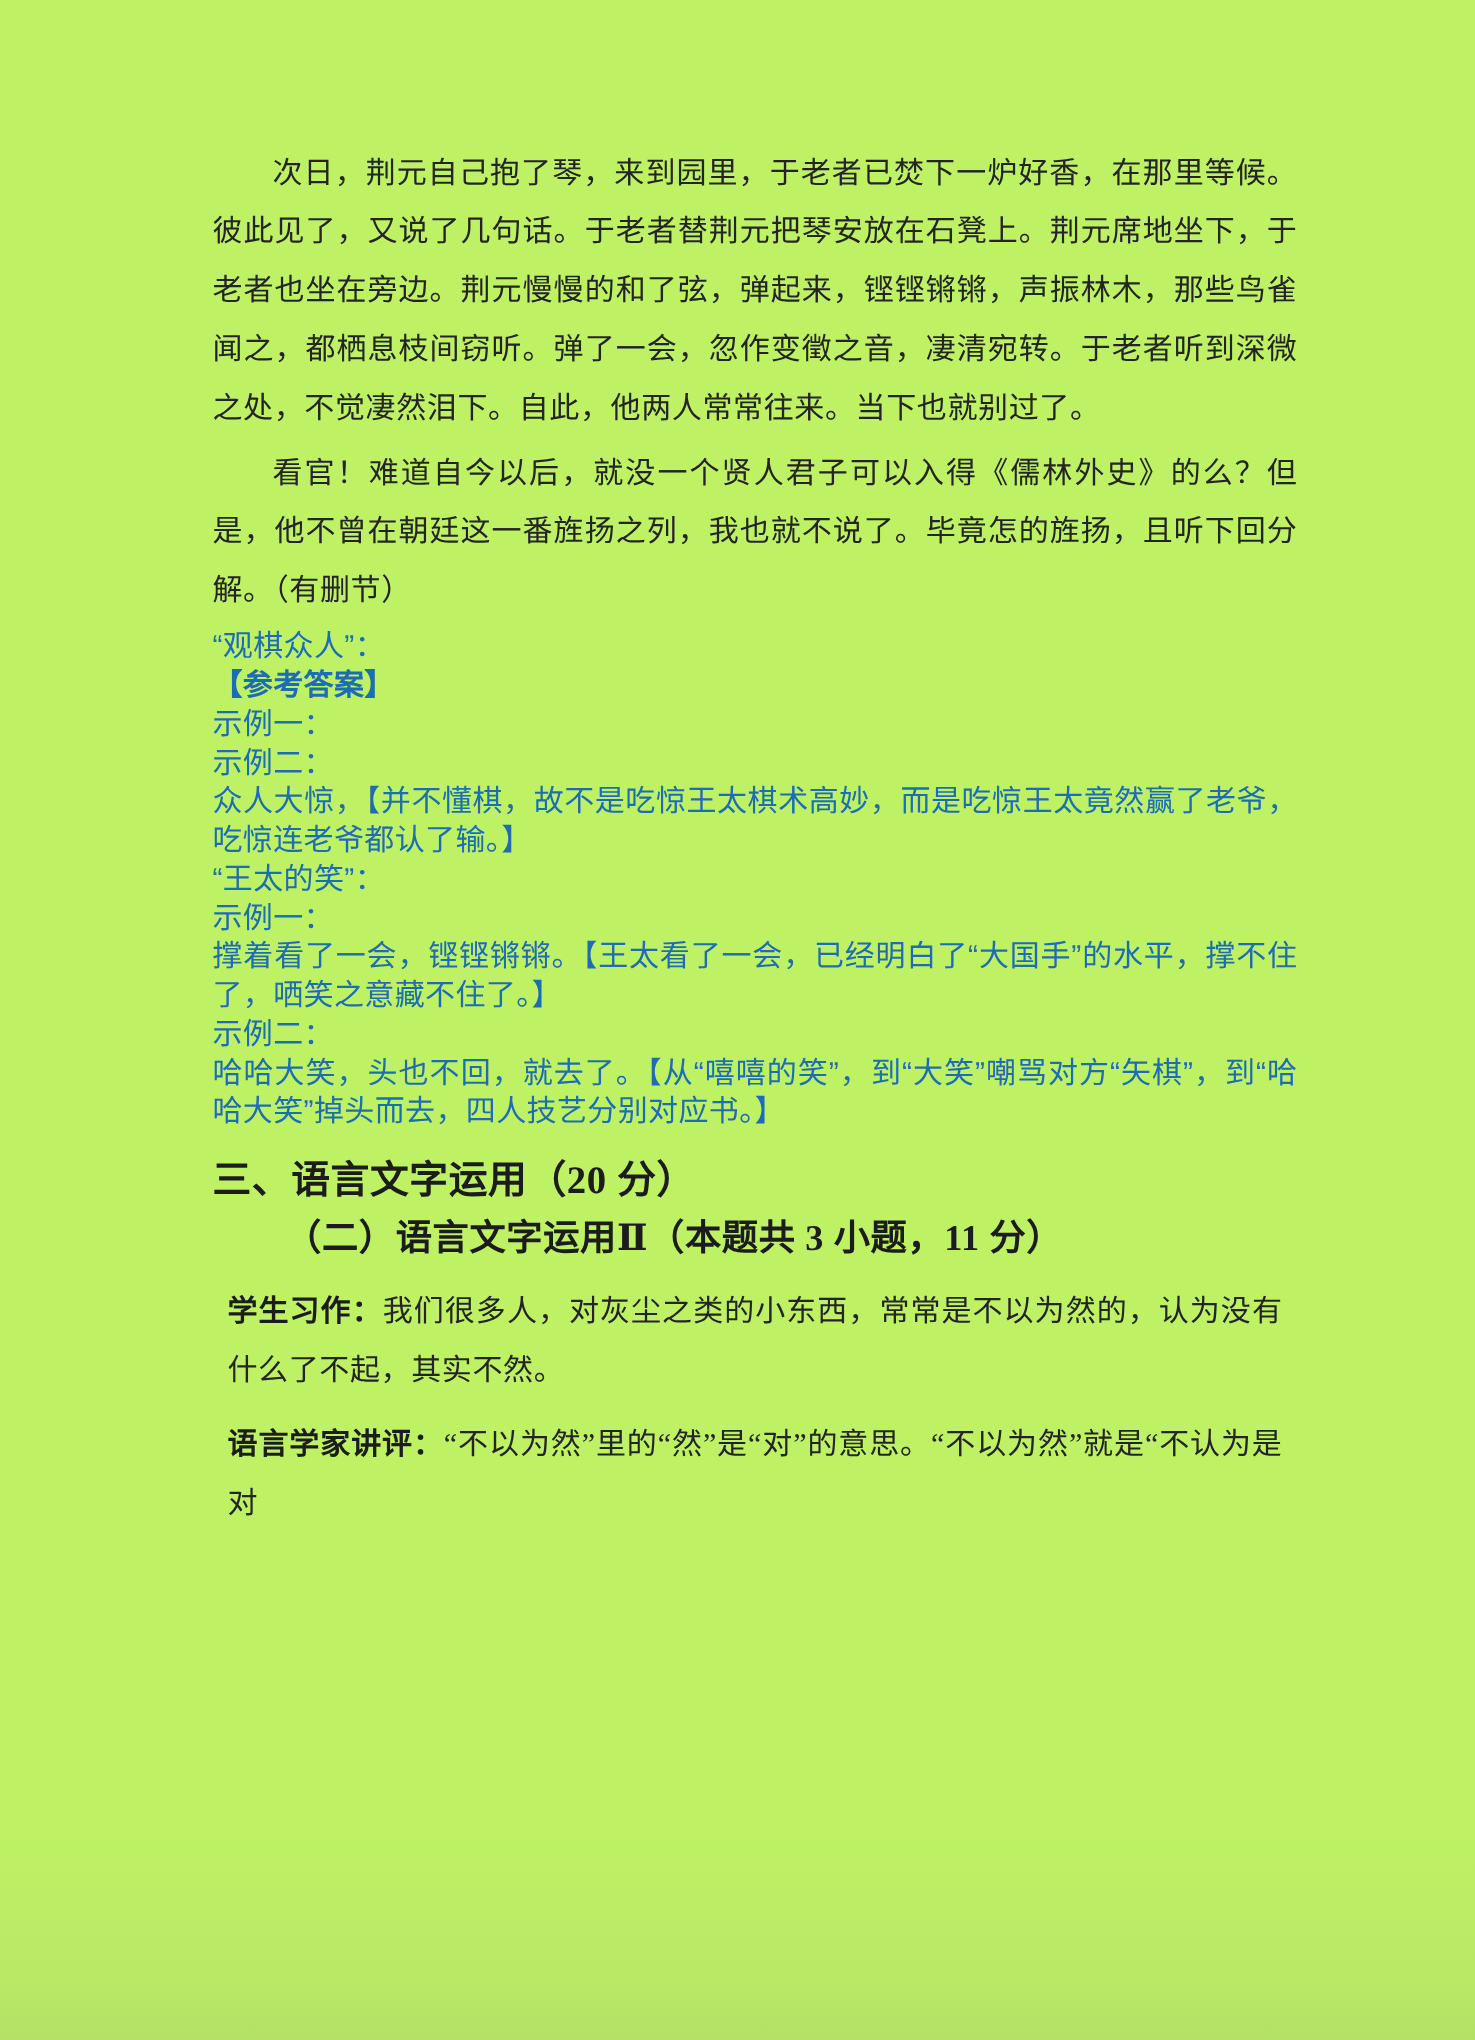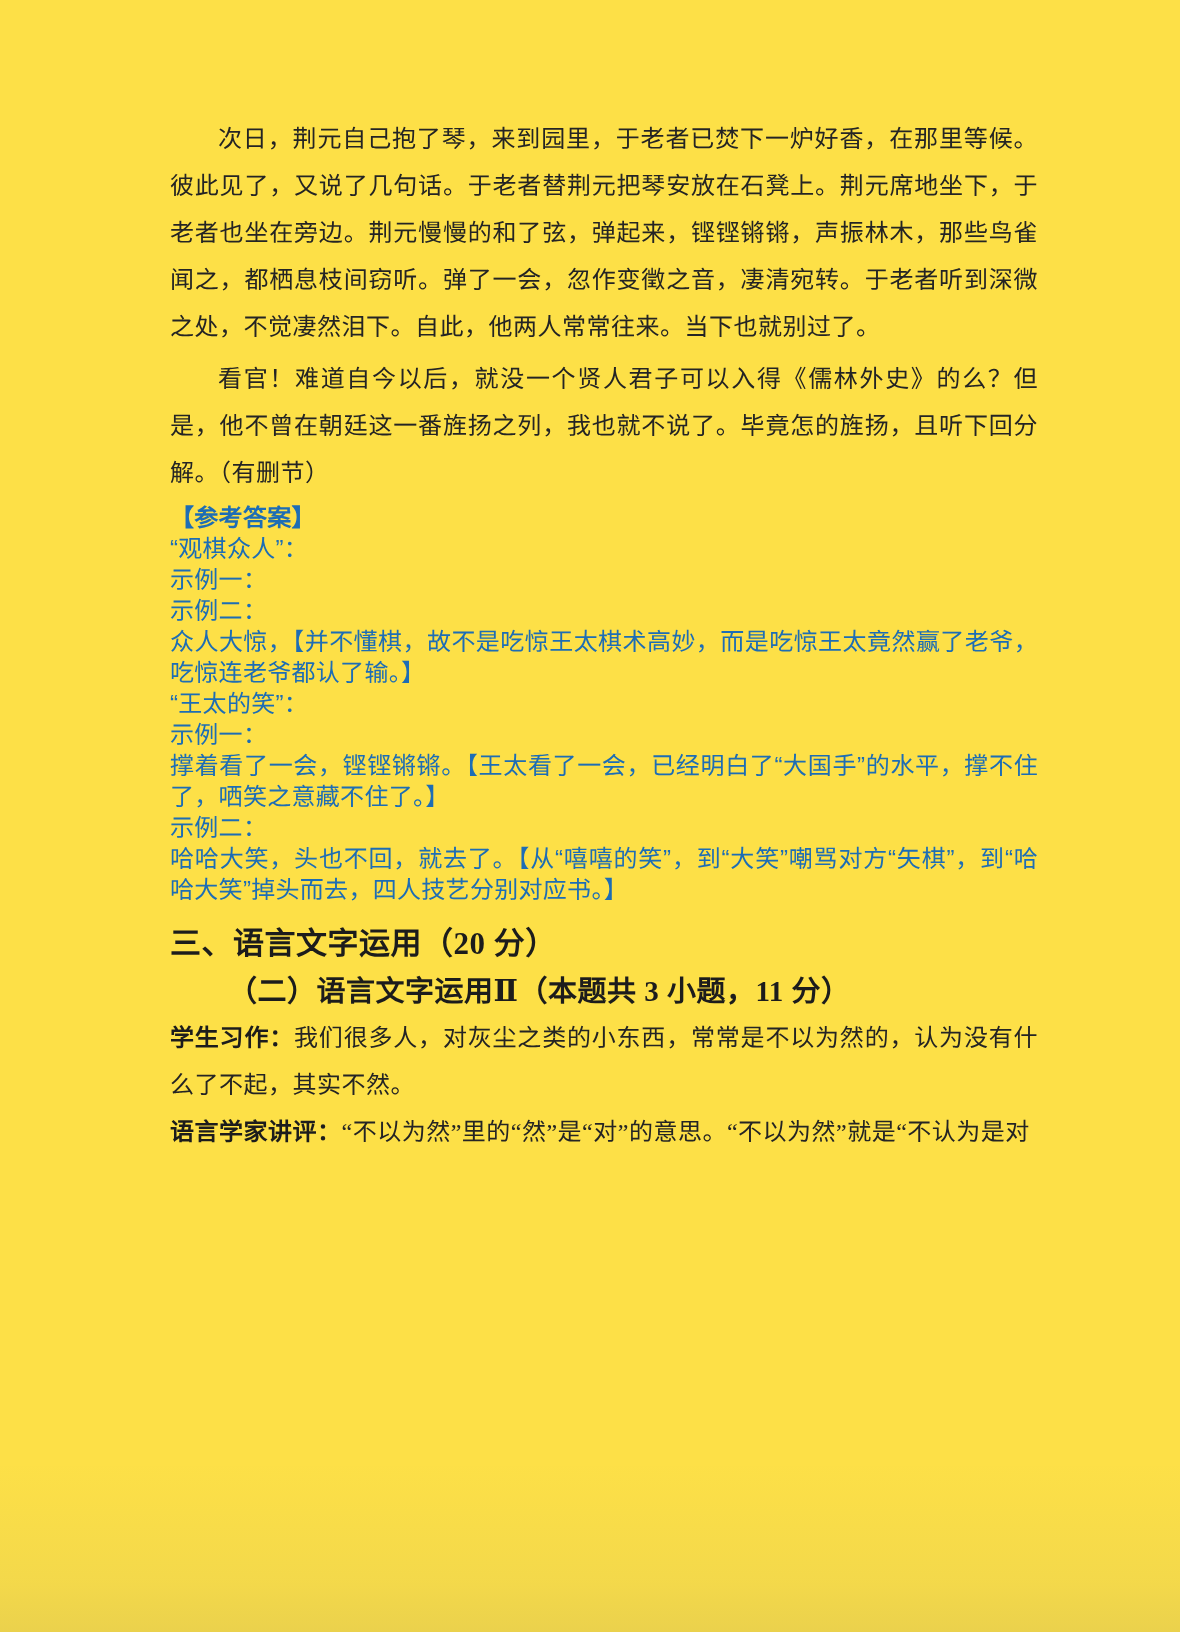--- a/index.html
+++ b/index.html
@@ -10,21 +10,21 @@
   body {
     width: 1180px;
     height: 1632px;
     overflow: hidden;
     font-family: "Liberation Serif", "DejaVu Serif", serif;
   }
   .page {
     position: relative;
     width: 1180px;
     height: 1632px;
-    background: #fde047;
+    background: #bef264;
   }
   .content {
     position: absolute;
     left: 170px;
     top: 116px;
     width: 868px;
   }
   
   .para {
     font-size: 24px;
@@ -69,21 +69,21 @@
     color: #1c1c1c;
     text-indent: 2em;
     margin: 1px 0 0 0;
     letter-spacing: 0.5px;
   }
   .labeled-para {
     font-size: 24px;
     line-height: 47px;
     color: #242424;
     text-align: justify;
-    margin: 0;
+    margin: 12px;
     letter-spacing: 0.5px;
   }
   .labeled-para .lead {
     font-weight: 700;
     color: #1c1c1c;
   }
 
   
   .bottom-shade {
     position: absolute;
@@ -101,22 +101,22 @@
 <div class="page">
   <div class="content">
 
     <p class="para indent">次日，荆元自己抱了琴，来到园里，于老者已焚下一炉好香，在那里等候。彼此见了，又说了几句话。于老者替荆元把琴安放在石凳上。荆元席地坐下，于老者也坐在旁边。荆元慢慢的和了弦，弹起来，铿铿锵锵，声振林木，那些鸟雀闻之，都栖息枝间窃听。弹了一会，忽作变徵之音，凄清宛转。于老者听到深微之处，不觉凄然泪下。自此，他两人常常往来。当下也就别过了。</p>
 
     <p class="para indent">看官！难道自今以后，就没一个贤人君子可以入得《儒林外史》的么？但是，他不曾在朝廷这一番旌扬之列，我也就不说了。毕竟怎的旌扬，且听下回分解。（有删节）</p>
 
 
 
     <div class="answer-block">
+      <p class="answer-line">“观棋众人”：</p>
       <p class="answer-line answer-header">【参考答案】</p>
-      <p class="answer-line">“观棋众人”：</p>
       <p class="answer-line">示例一：</p>
       <p class="answer-line">示例二：</p>
       <p class="answer-line">众人大惊，【并不懂棋，故不是吃惊王太棋术高妙，而是吃惊王太竟然赢了老爷，吃惊连老爷都认了输。】</p>
       <p class="answer-line">“王太的笑”：</p>
       <p class="answer-line">示例一：</p>
       <p class="answer-line">撑着看了一会，铿铿锵锵。【王太看了一会，已经明白了“大国手”的水平，撑不住了，哂笑之意藏不住了。】</p>
       <p class="answer-line">示例二：</p>
       <p class="answer-line">哈哈大笑，头也不回，就去了。【从“嘻嘻的笑”，到“大笑”嘲骂对方“矢棋”，到“哈哈大笑”掉头而去，四人技艺分别对应书。】</p>
     </div>
 

